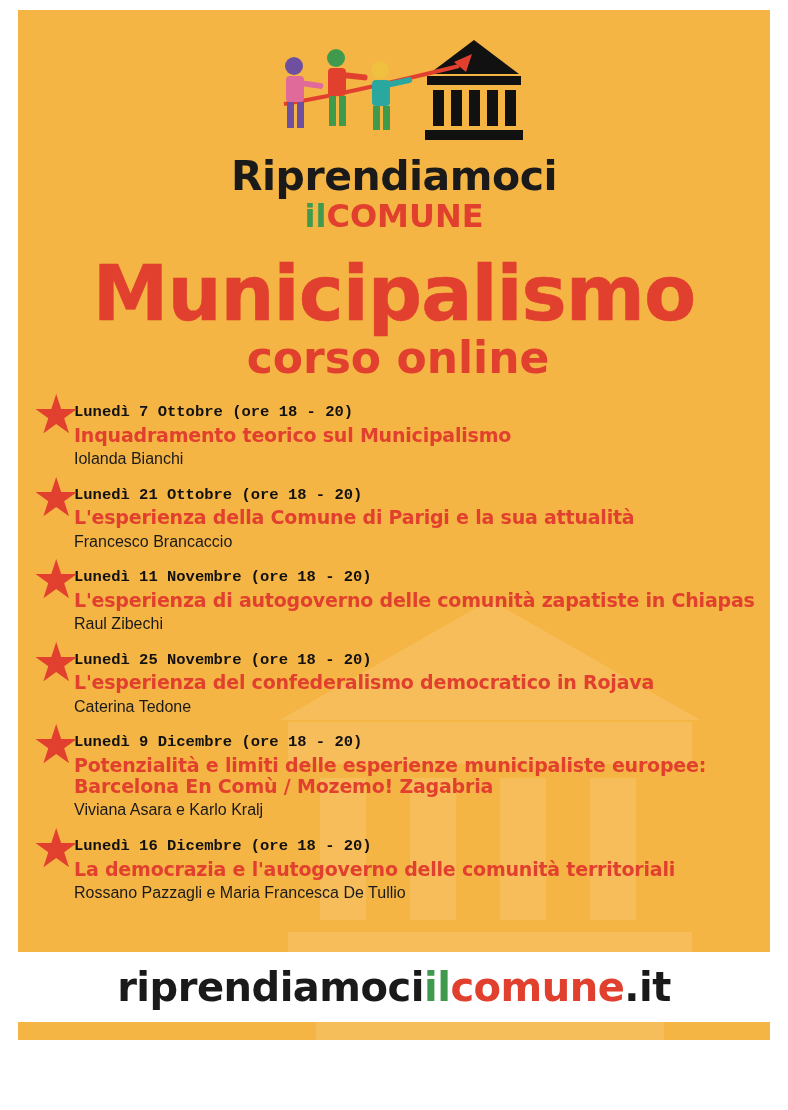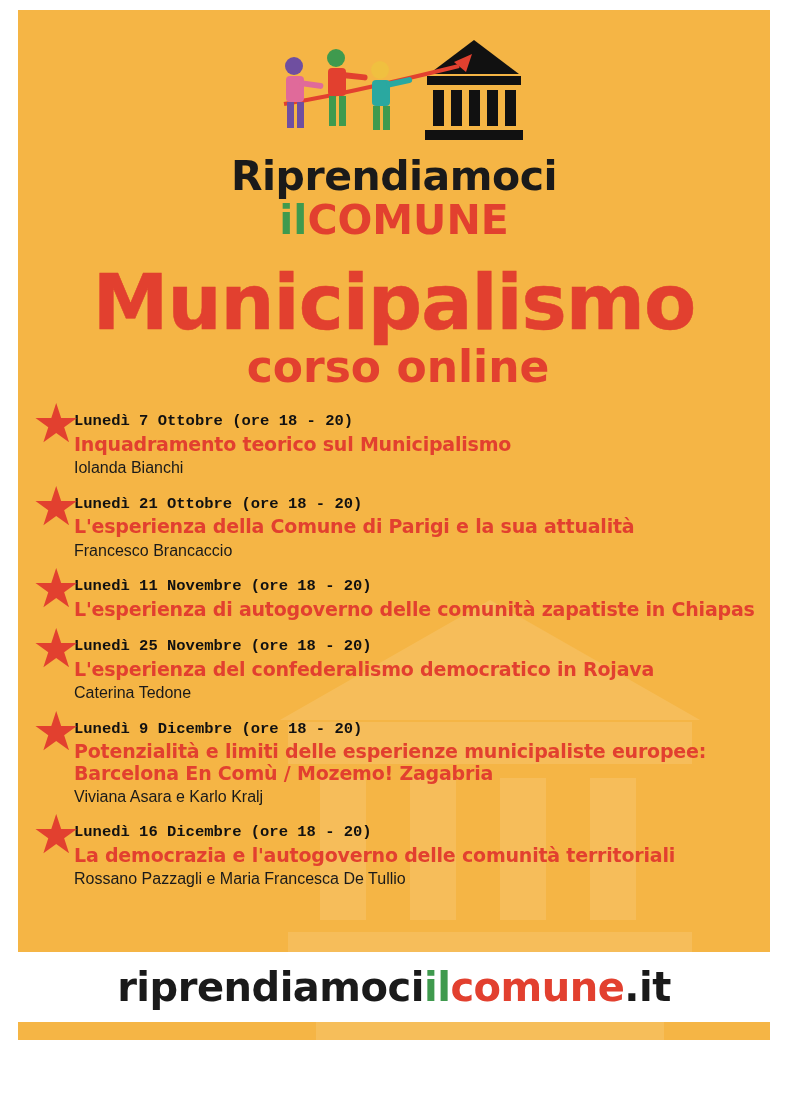--- a/index.html
+++ b/index.html
@@ -99,21 +99,21 @@
     font-size: 41px;
     letter-spacing: -0.5px;
     color: #1a1a1a;
     line-height: 1;
   }
   .logo-sub {
     position: relative;
     margin-top: 3px;
     font-family: "DejaVu Sans", sans-serif;
     font-weight: bold;
-    font-size: 41px;
+    font-size: 32px;
     line-height: 1;
   }
   .logo-sub .il { color: #3f9a4e; }
   .logo-sub .comune { color: #e2402f; }
 
   
   .headline {
     text-align: center;
     margin-top: 26px;
     font-family: "DejaVu Sans", sans-serif;
@@ -285,20 +285,21 @@
         <span class="star">★</span>
         <div class="s-date">Lunedì 21 Ottobre (ore 18 - 20)</div>
         <div class="s-title">L'esperienza della Comune di Parigi e la sua attualità</div>
         <div class="s-speaker">Francesco Brancaccio</div>
       </div>
 
       <div class="session">
         <span class="star">★</span>
         <div class="s-date">Lunedì 11 Novembre (ore 18 - 20)</div>
         <div class="s-title">L'esperienza di autogoverno delle comunità zapatiste in Chiapas</div>
+        <div class="s-speaker">Raul Zibechi</div>
       </div>
 
       <div class="session">
         <span class="star">★</span>
         <div class="s-date">Lunedì 25 Novembre (ore 18 - 20)</div>
         <div class="s-title">L'esperienza del confederalismo democratico in Rojava</div>
         <div class="s-speaker">Caterina Tedone</div>
       </div>
 
       <div class="session">

